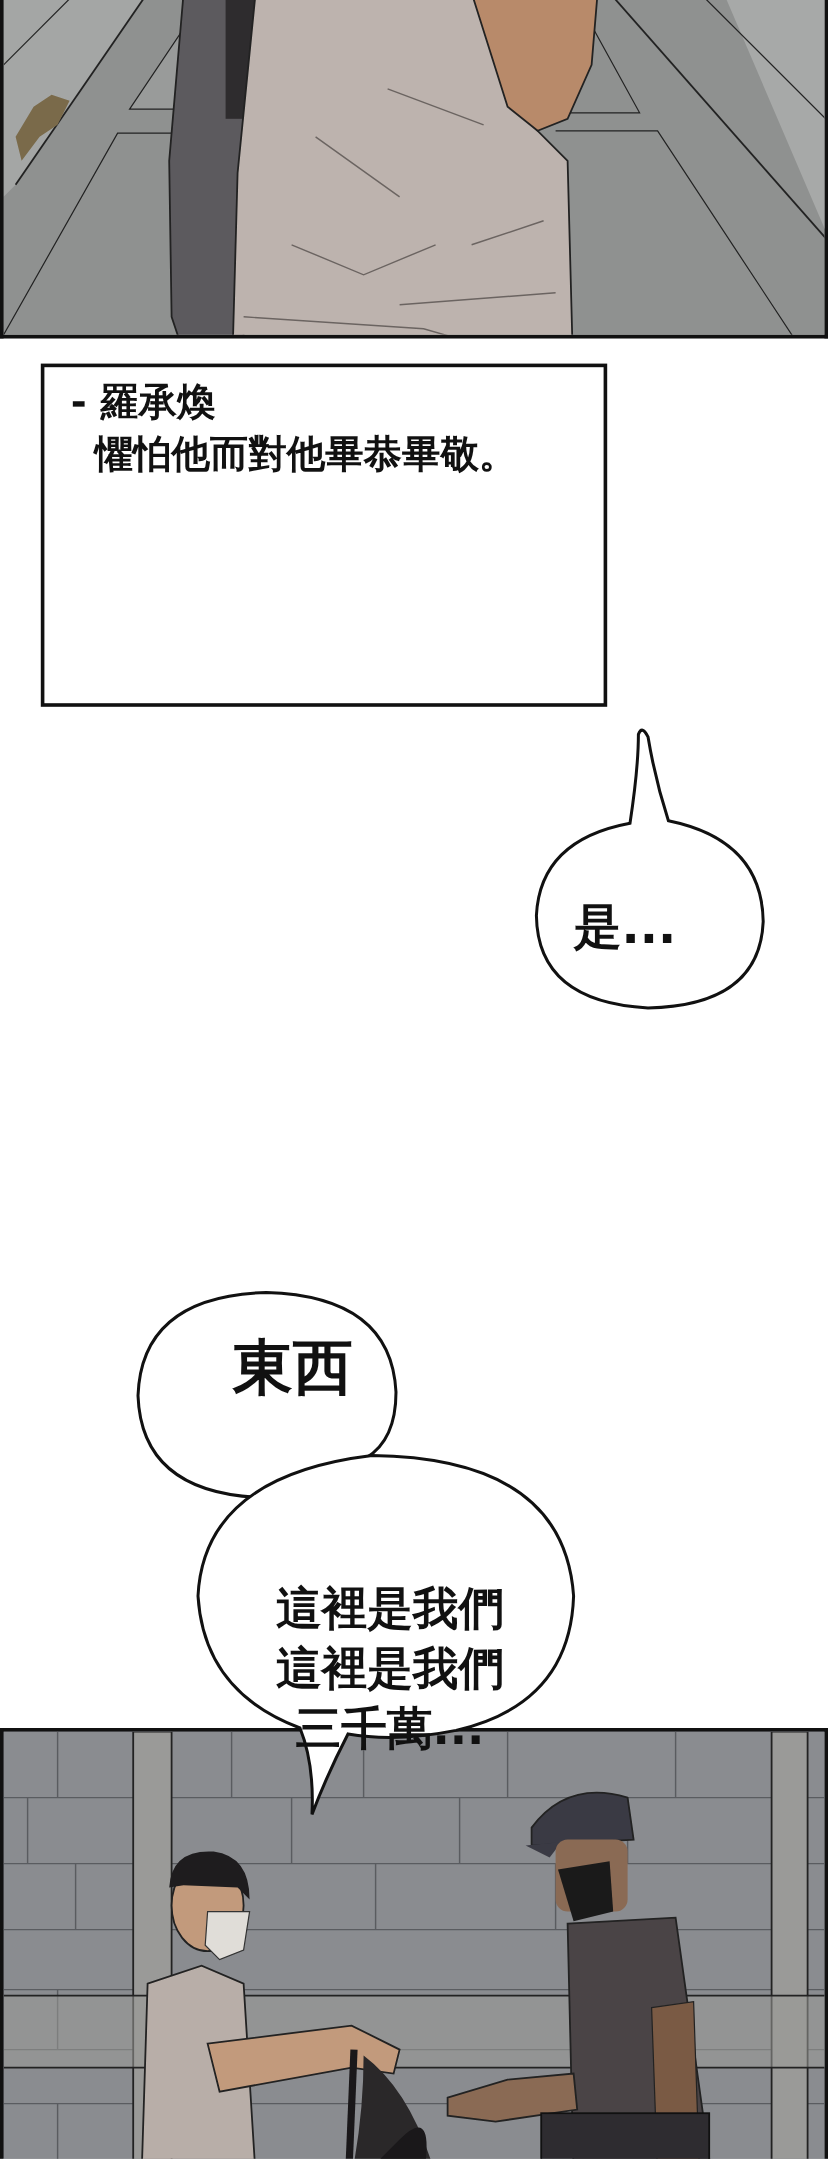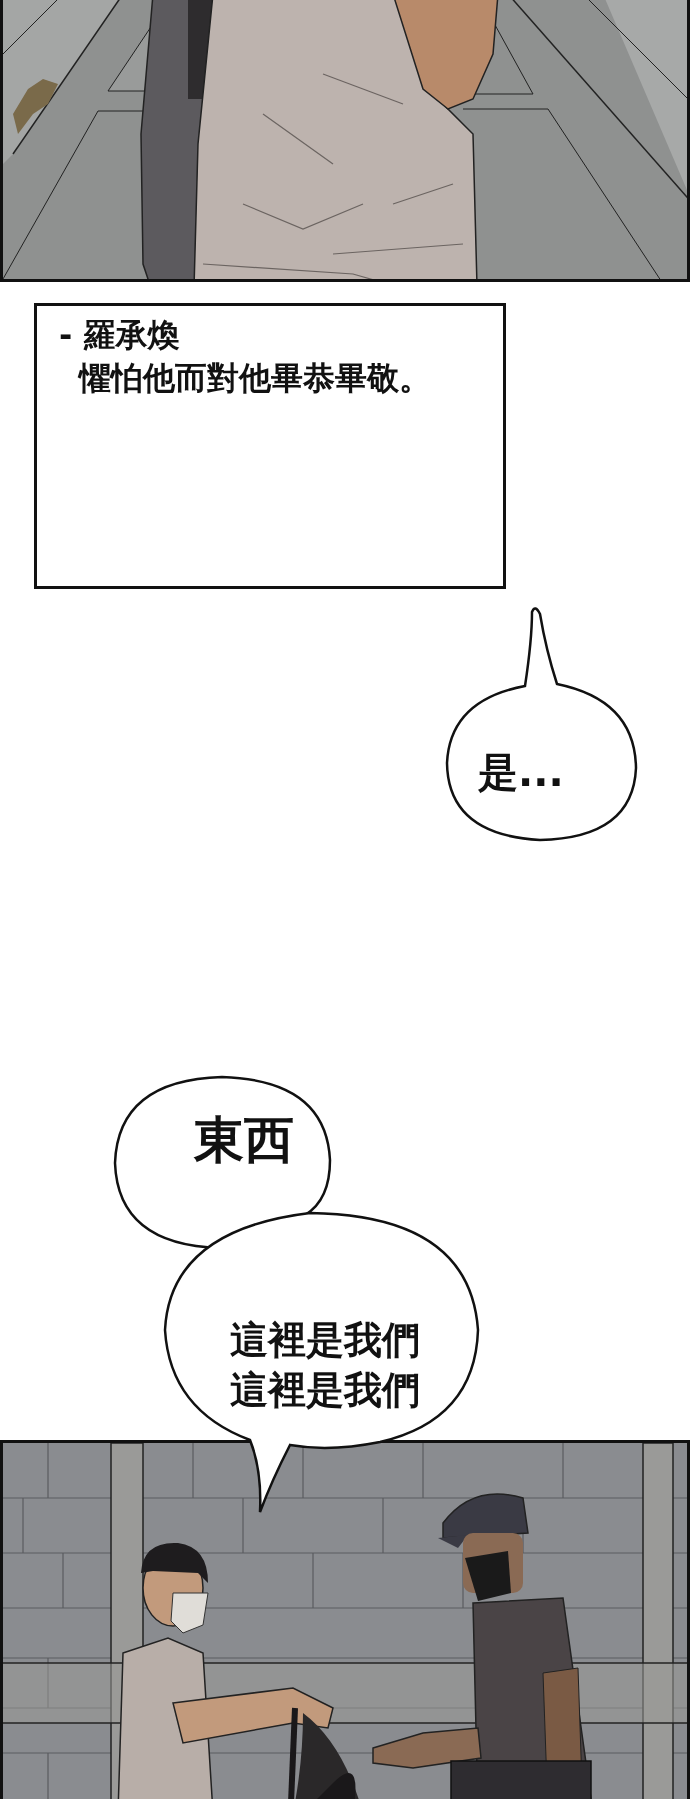--- a/index.html
+++ b/index.html
@@ -158,13 +158,14 @@
   <path d="M310,1213 Q470,1215 478,1330 Q475,1420 380,1442 Q330,1452 290,1445 Q272,1480 260,1512 Q262,1470 250,1440 Q170,1410 165,1330 Q170,1230 310,1213 Z" fill="#fff" stroke="#111" stroke-width="2.5"></path>
 </svg>
 
 <div class="btext" id="b-yes">是...</div>
 <div class="btext" id="b1">
   <div>東西</div>
 </div>
 <div class="btext" id="b2">
   <div>這裡是我們</div>
   <div>這裡是我們</div>
+  <div>三千萬...</div>
 </div>
 
 </body></html>

